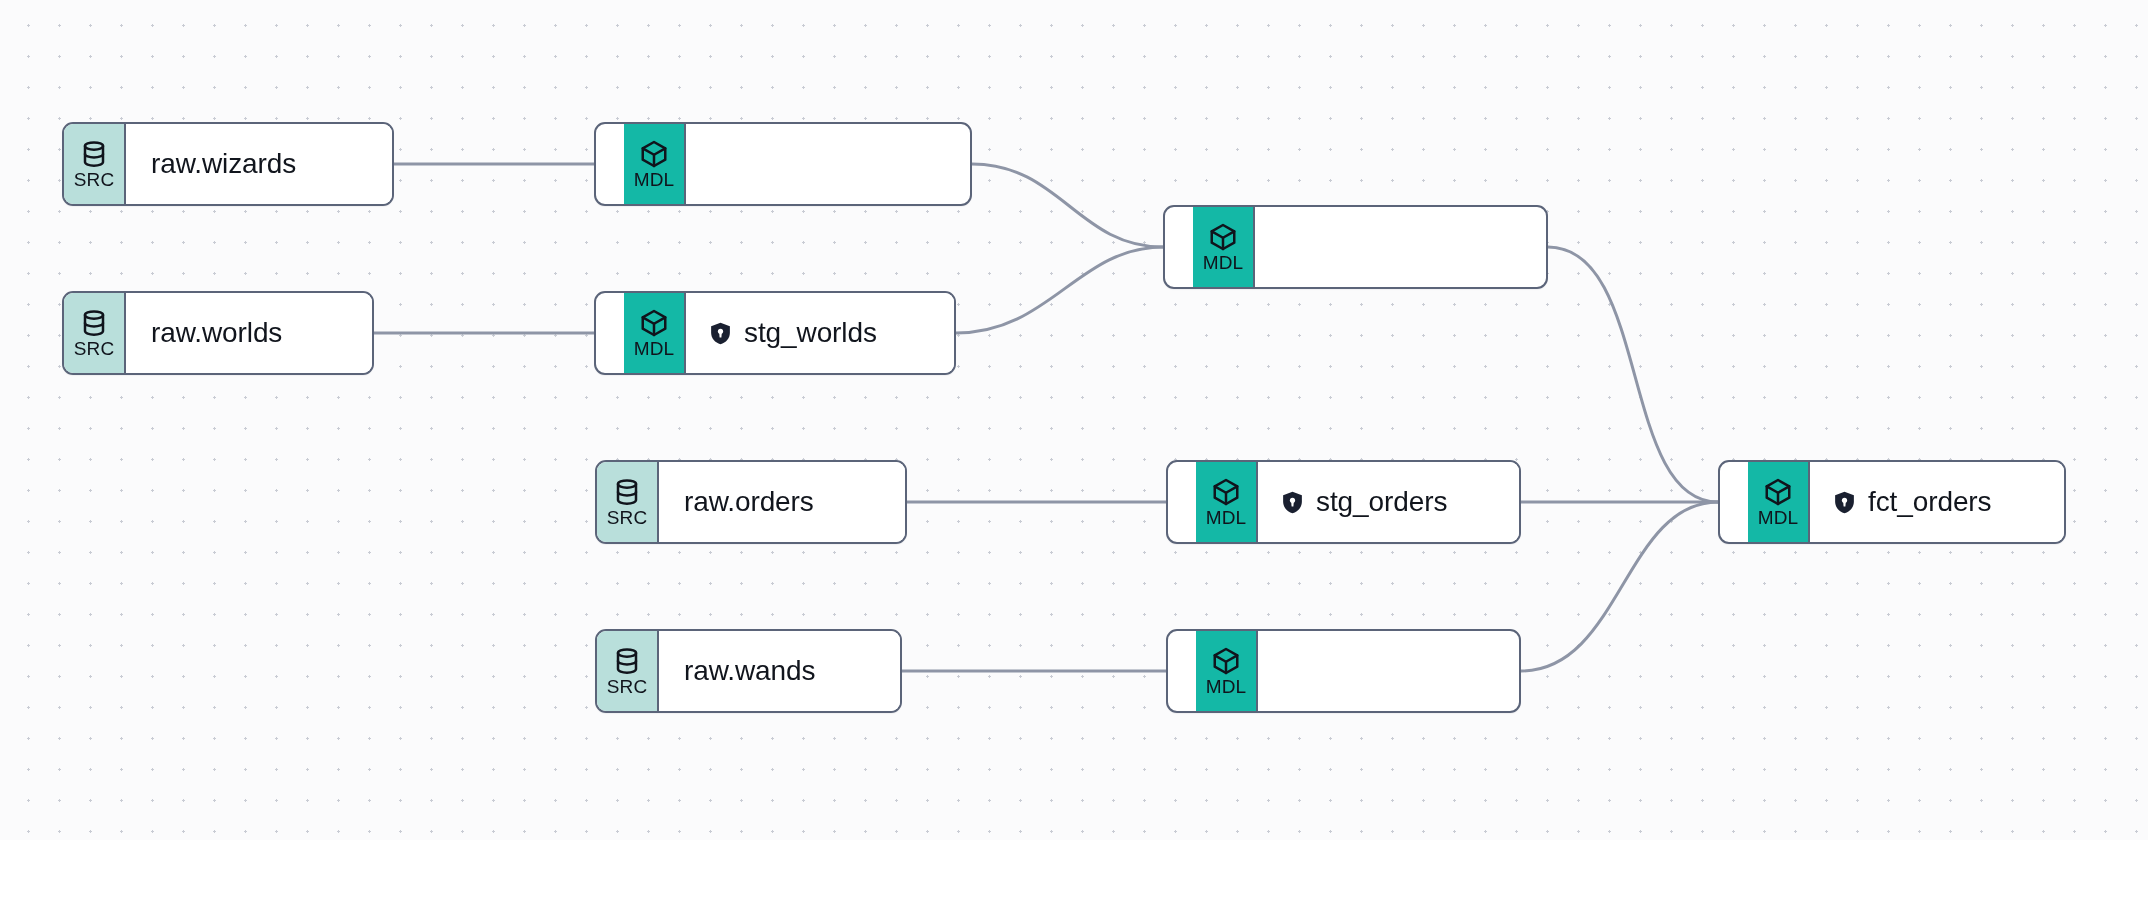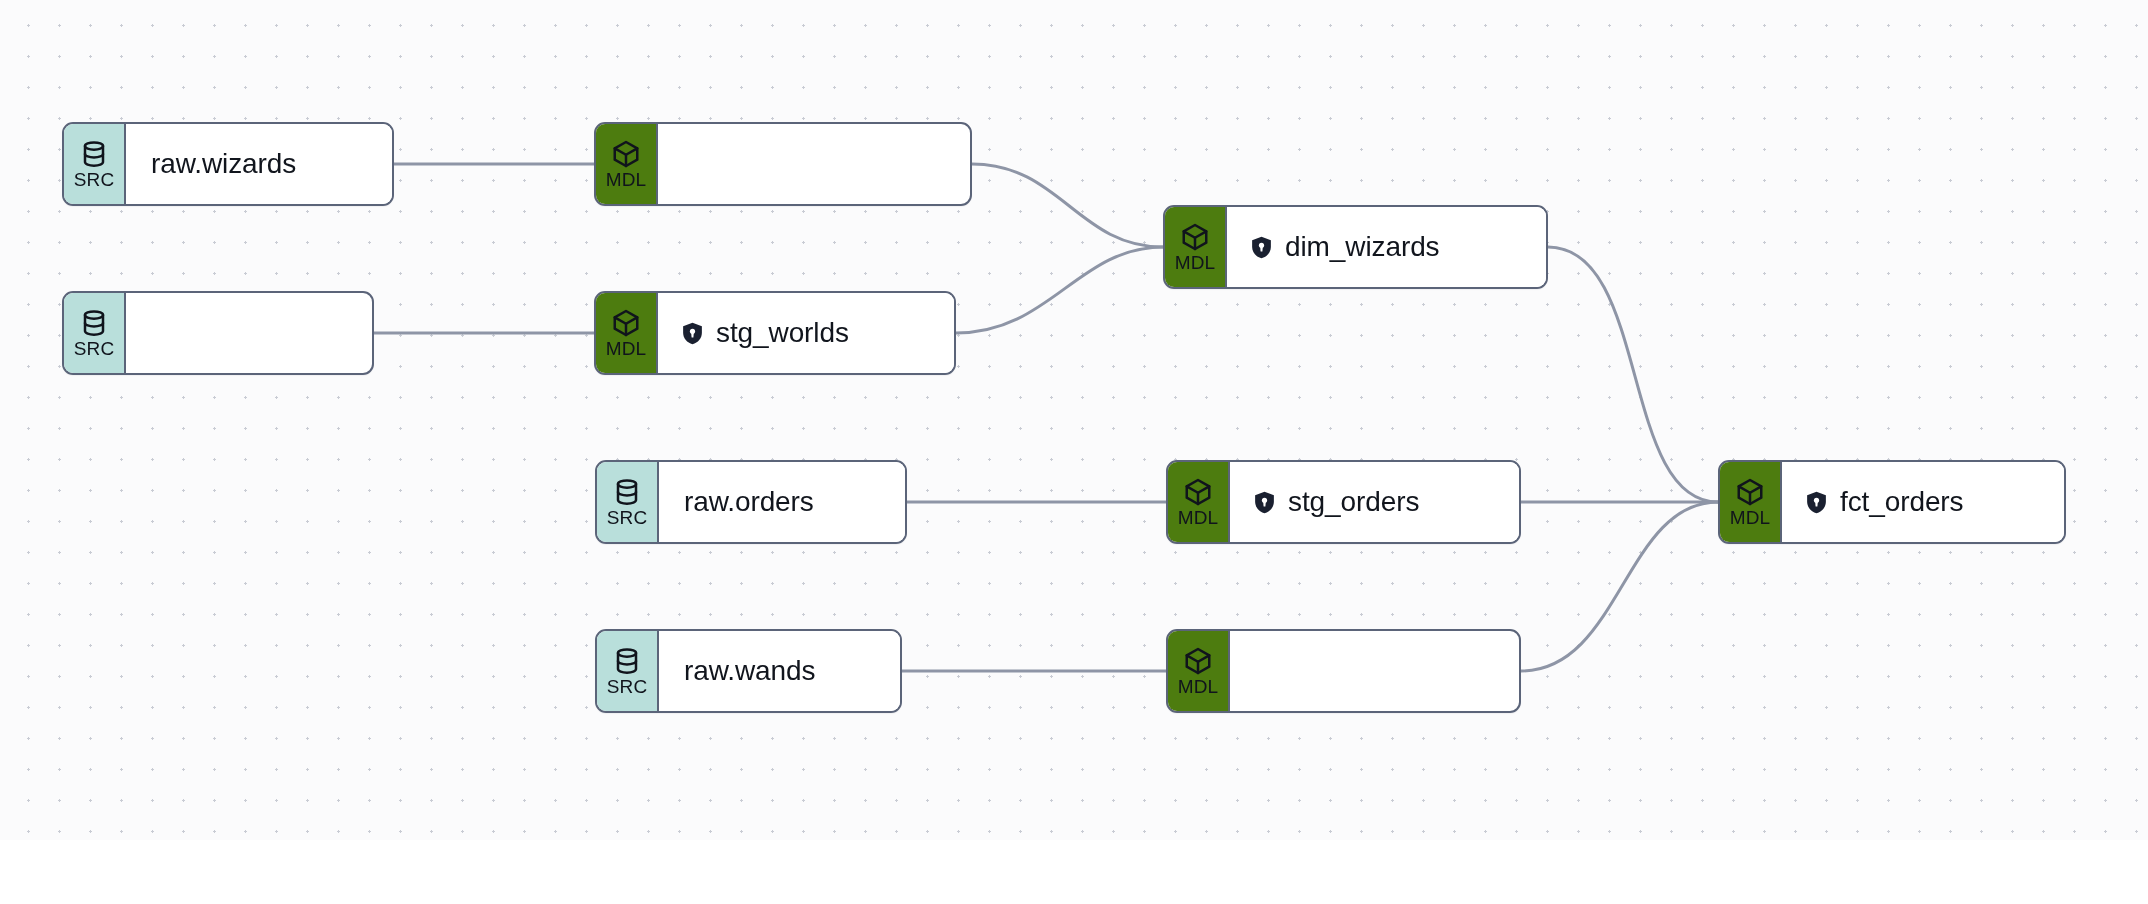--- a/index.html
+++ b/index.html
@@ -49,21 +49,21 @@
     flex: 0 0 62px;
     display: flex;
     flex-direction: column;
     align-items: center;
     justify-content: center;
     gap: 1px;
     border-right: 2.4px solid #5b6479;
     box-sizing: border-box;
   }
   .badge.src { background: #b9dfdb; }
-  .badge.mdl { background: #4d7c0f; }
+  .badge.mdl { background: #14b8a6; margin-left: 28px; }
   .badge-icon {
     display: block;
     line-height: 0;
   }
   .badge-code {
     font-size: 19px;
     font-weight: 400;
     color: #10141c;
     letter-spacing: 0.2px;
     line-height: 1;
@@ -128,20 +128,23 @@
         <div class="badge src">
   <span class="badge-icon">
     <svg width="30" height="30" viewBox="0 0 24 24" fill="none" stroke="#10141c" stroke-width="2" stroke-linecap="round" stroke-linejoin="round">
       <ellipse cx="12" cy="5.6" rx="7.2" ry="2.9"></ellipse>
       <path d="M4.8 5.6 v12.8 c0 1.6 3.22 2.9 7.2 2.9 s7.2 -1.3 7.2 -2.9 V5.6"></path>
       <path d="M4.8 11.9 c0 1.6 3.22 2.9 7.2 2.9 s7.2 -1.3 7.2 -2.9"></path>
     </svg>
   </span>
 <span class="badge-code">SRC</span>
         </div>
+        <div class="body no-icon">
+          <span class="node-label">raw.worlds</span>
+        </div>
       </div>
       <div class="node" style="left: 595px; top: 460px; width: 312px;">
         <div class="badge src">
   <span class="badge-icon">
     <svg width="30" height="30" viewBox="0 0 24 24" fill="none" stroke="#10141c" stroke-width="2" stroke-linecap="round" stroke-linejoin="round">
       <ellipse cx="12" cy="5.6" rx="7.2" ry="2.9"></ellipse>
       <path d="M4.8 5.6 v12.8 c0 1.6 3.22 2.9 7.2 2.9 s7.2 -1.3 7.2 -2.9 V5.6"></path>
       <path d="M4.8 11.9 c0 1.6 3.22 2.9 7.2 2.9 s7.2 -1.3 7.2 -2.9"></path>
     </svg>
   </span>
@@ -238,48 +241,38 @@
         <div class="badge mdl">
   <span class="badge-icon">
     <svg width="30" height="30" viewBox="0 0 24 24" fill="none" stroke="#10141c" stroke-width="2" stroke-linecap="round" stroke-linejoin="round">
       <path d="M12 2.4 L21 7.5 V16.5 L12 21.6 L3 16.5 V7.5 Z"></path>
       <path d="M3 7.5 L12 12.6 L21 7.5"></path>
       <path d="M12 12.6 V21.6"></path>
     </svg>
   </span>
 <span class="badge-code">MDL</span>
         </div>
+      </div>
+      <div class="node" style="left: 1718px; top: 460px; width: 348px;">
+        <div class="badge mdl">
+  <span class="badge-icon">
+    <svg width="30" height="30" viewBox="0 0 24 24" fill="none" stroke="#10141c" stroke-width="2" stroke-linecap="round" stroke-linejoin="round">
+      <path d="M12 2.4 L21 7.5 V16.5 L12 21.6 L3 16.5 V7.5 Z"></path>
+      <path d="M3 7.5 L12 12.6 L21 7.5"></path>
+      <path d="M12 12.6 V21.6"></path>
+    </svg>
+  </span>
+<span class="badge-code">MDL</span>
+        </div>
         <div class="body">
   <span class="shield-icon">
     <svg width="25" height="25" viewBox="0 0 24 24">
       <path d="M12 1.6 L21 5.1 V11.3 C21 16.6 17.2 20.9 12 22.4 C6.8 20.9 3 16.6 3 11.3 V5.1 Z" fill="#1a2030"></path>
       <circle cx="12" cy="9.9" r="2.5" fill="#ffffff"></circle>
       <path d="M10.6 9.9 h2.8 l-0.55 6.0 h-1.7 Z" fill="#ffffff"></path>
     </svg>
   </span>
-<span class="node-label">dim_wizards</span>
-        </div>
-      </div>
-      <div class="node" style="left: 1718px; top: 460px; width: 348px;">
-        <div class="badge mdl">
-  <span class="badge-icon">
-    <svg width="30" height="30" viewBox="0 0 24 24" fill="none" stroke="#10141c" stroke-width="2" stroke-linecap="round" stroke-linejoin="round">
-      <path d="M12 2.4 L21 7.5 V16.5 L12 21.6 L3 16.5 V7.5 Z"></path>
-      <path d="M3 7.5 L12 12.6 L21 7.5"></path>
-      <path d="M12 12.6 V21.6"></path>
-    </svg>
-  </span>
-<span class="badge-code">MDL</span>
-        </div>
-        <div class="body">
-  <span class="shield-icon">
-    <svg width="25" height="25" viewBox="0 0 24 24">
-      <path d="M12 1.6 L21 5.1 V11.3 C21 16.6 17.2 20.9 12 22.4 C6.8 20.9 3 16.6 3 11.3 V5.1 Z" fill="#1a2030"></path>
-      <circle cx="12" cy="9.9" r="2.5" fill="#ffffff"></circle>
-      <path d="M10.6 9.9 h2.8 l-0.55 6.0 h-1.7 Z" fill="#ffffff"></path>
-    </svg>
-  </span>
 <span class="node-label">fct_orders</span>
         </div>
       </div>
     </div>
 
 </div>
 
 </body></html>

